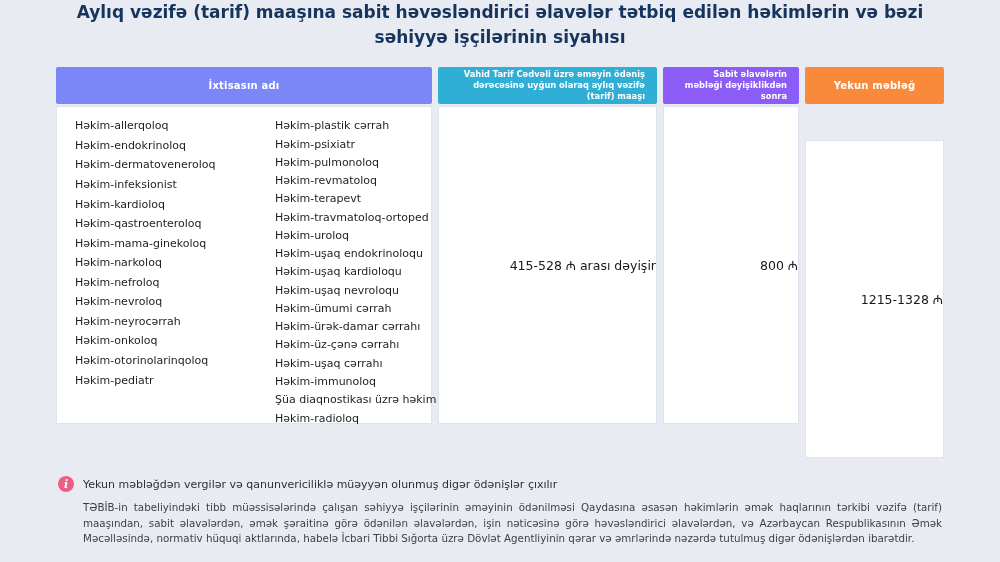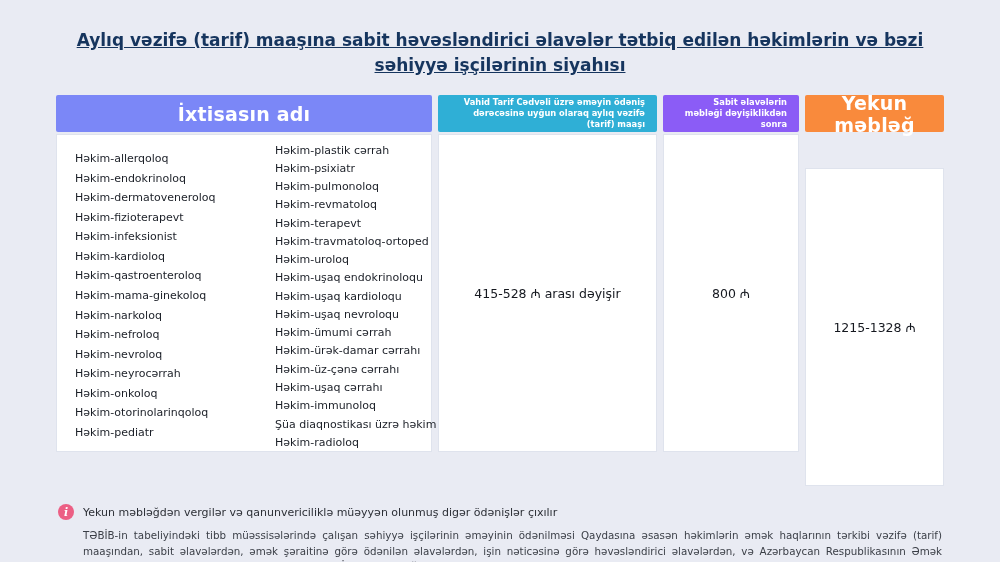--- a/index.html
+++ b/index.html
@@ -5,29 +5,27 @@
   * { box-sizing: border-box; margin: 0; padding: 0; }
   html, body { background: #e9ebf3; }
   body { font-family: "DejaVu Sans", "Liberation Sans", sans-serif; }
   .page {
     width: 1000px; height: 562px;
     background: #e9ebf3;
     position: relative; overflow: hidden;
     margin: 0 auto;
   }
   .title {
-    padding-top: 28px;
     margin: 0 auto;
     max-width: 870px;
     text-align: center;
     font-size: 17px;
     line-height: 1.45;
     font-weight: 700;
     color: #16355e;
-    text-decoration: underline;
   }
   .table {
     display: flex;
     gap: 6px;
     width: 888px;
     margin: 18px auto 0;
   }
   .col { display: flex; flex-direction: column; }
   .col-1 { width: 376px; }
   .col-2 { width: 219px; }
@@ -35,46 +33,45 @@
   .col-4 { width: 139px; gap: 34px; }
   .hdr {
     height: 37px;
     color: #ffffff;
     display: flex; align-items: center; justify-content: center;
     text-align: center;
     border-radius: 2px;
     font-weight: 700;
     flex: none;
   }
-  .hdr-big { font-size: 19px; letter-spacing: 0.2px; }
+  .hdr-big { font-size: 10px; letter-spacing: 0.2px; }
   .hdr-small { font-size: 8.3px; line-height: 1.35; padding: 4px 12px; text-align: right; }
   .cellbody {
     margin-top: 2px;
     background: #ffffff;
     border: 1px solid #dfe3ed;
     height: 318px;
-    align-items: center;
   }
   .list-body {
     display: flex;
     padding: 13px 8px 0 18px;
   }
   .spec-list { list-style: none; }
   .spec-list-left { width: 200px; flex: none; }
   .spec-list-right { flex: 1; }
   .spec-item {
     font-size: 11px;
     color: #1b1f27;
     margin-bottom: 6.6px;
     line-height: 1.18;
     white-space: nowrap;
   }
   .spec-list-right .spec-item { margin-bottom: 5.3px; }
   .value-body {
-    display: flex; align-items: center; justify-content: center;
+    display: flex; align-items: center; justify-content: flex-end;
     font-size: 12.5px;
     color: #15181f;
   }
   .notes { margin: 18px 58px 0 58px; }
   .note-line {
     display: flex; align-items: center; gap: 9px;
     font-size: 11px; color: #2c2f36;
   }
   .info-icon {
     width: 16px; height: 16px; border-radius: 50%;
@@ -102,21 +99,20 @@
   <div class="table">
 
     <div class="col col-1">
       <div class="hdr hdr-big" style="background: rgb(123, 135, 247);">İxtisasın adı</div>
       <div class="cellbody list-body">
         <ul class="spec-list spec-list-left">
 
         <li class="spec-item">Həkim-allerqoloq</li>
             <li class="spec-item">Həkim-endokrinoloq</li>
             <li class="spec-item">Həkim-dermatoveneroloq</li>
-            <li class="spec-item">Həkim-fizioterapevt</li>
             <li class="spec-item">Həkim-infeksionist</li>
             <li class="spec-item">Həkim-kardioloq</li>
             <li class="spec-item">Həkim-qastroenteroloq</li>
             <li class="spec-item">Həkim-mama-ginekoloq</li>
             <li class="spec-item">Həkim-narkoloq</li>
             <li class="spec-item">Həkim-nefroloq</li>
             <li class="spec-item">Həkim-nevroloq</li>
             <li class="spec-item">Həkim-neyrocərrah</li>
             <li class="spec-item">Həkim-onkoloq</li>
             <li class="spec-item">Həkim-otorinolarinqoloq</li>

